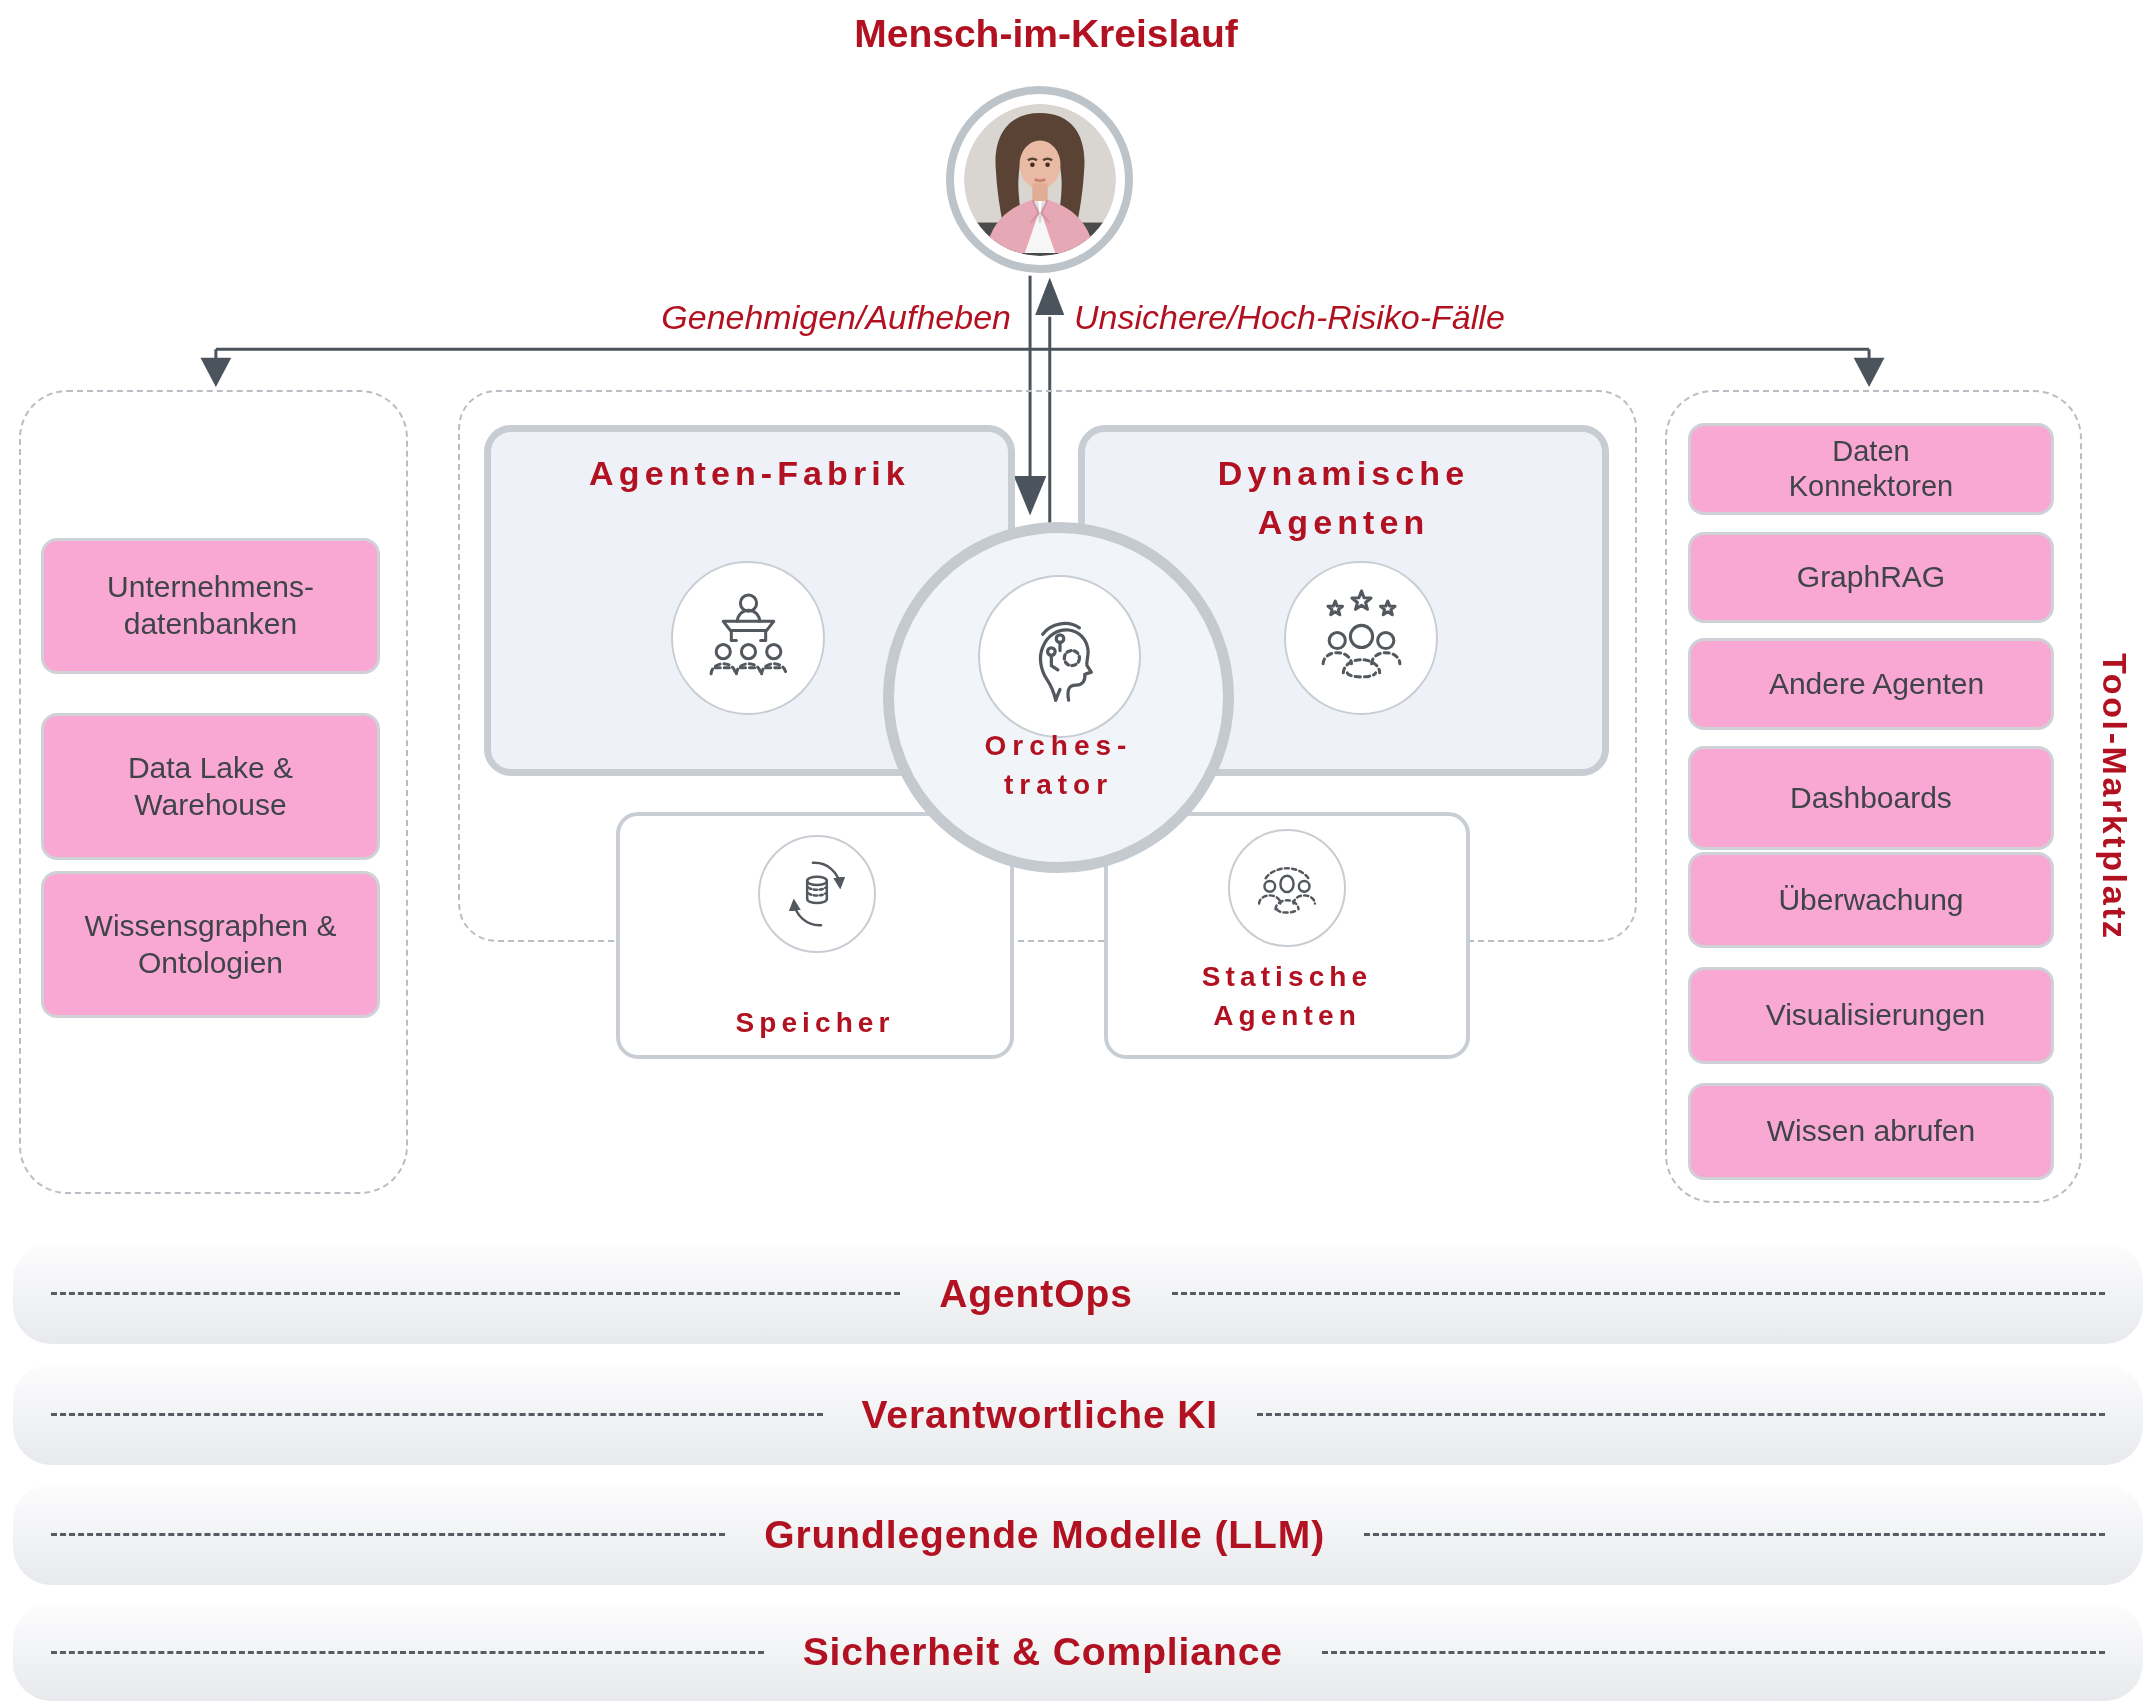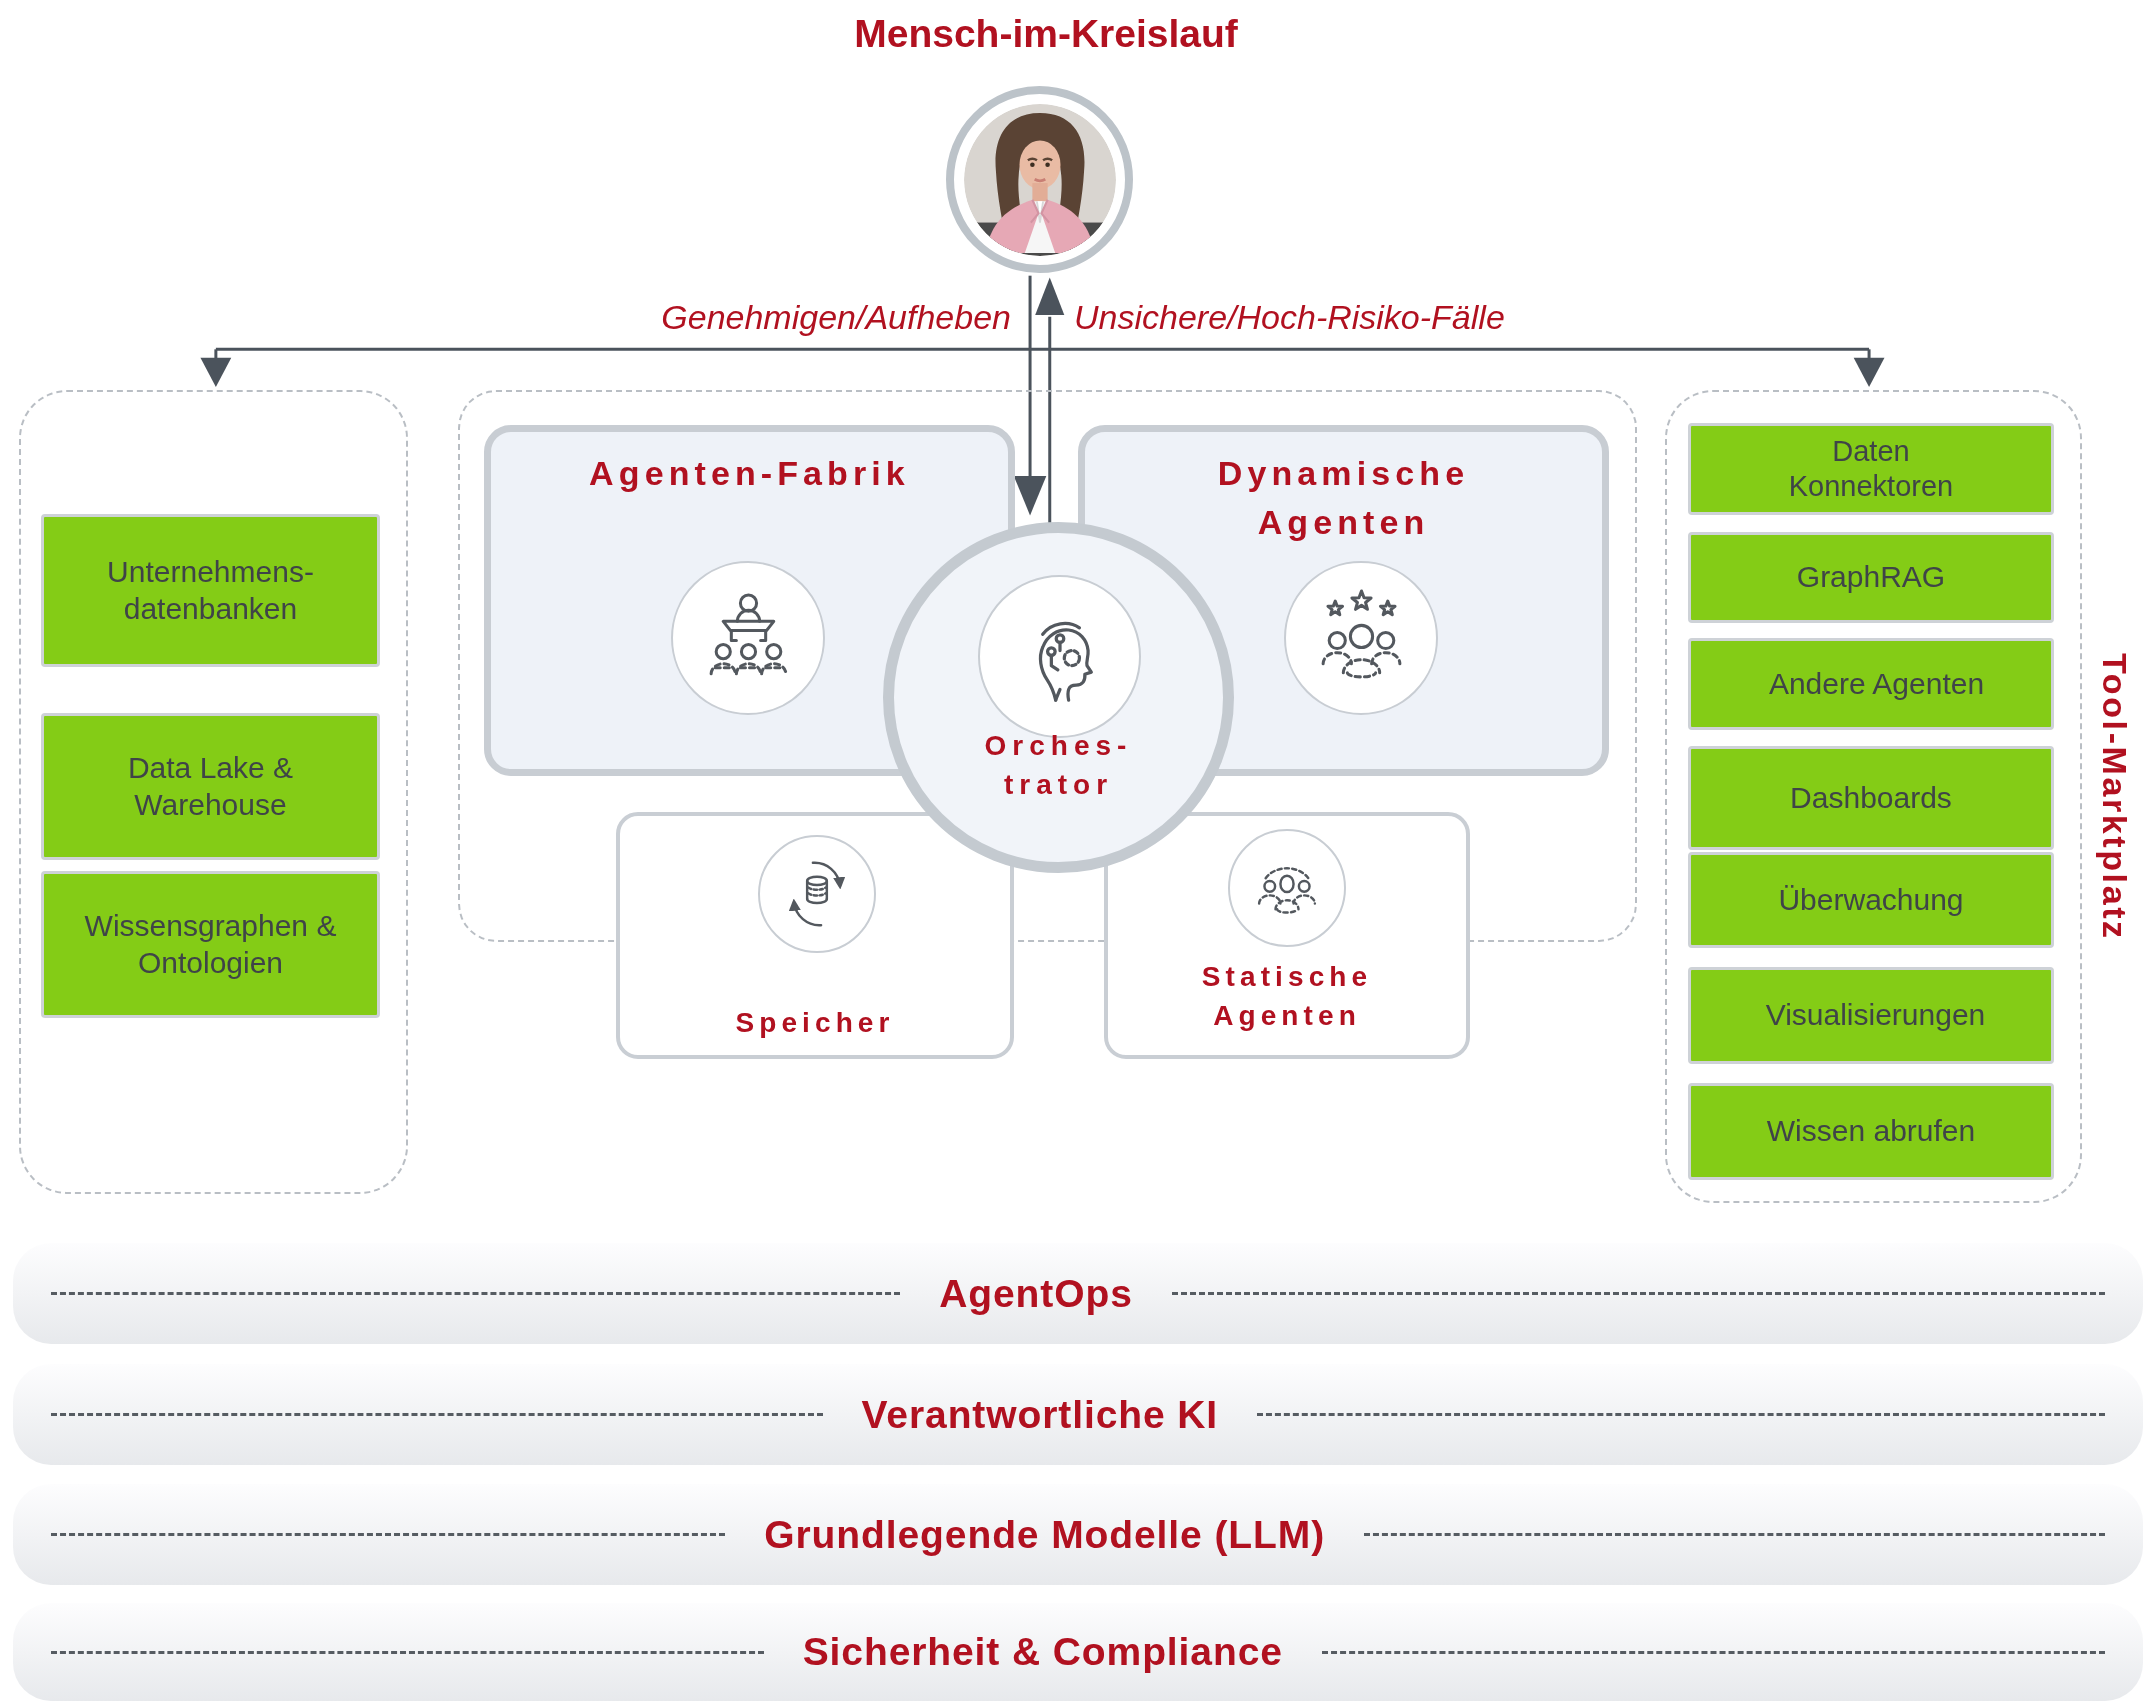--- a/index.html
+++ b/index.html
@@ -4,21 +4,21 @@
 <style>
   html,body{margin:0;padding:0;background:#fff;}
   .canvas{position:relative;width:2156px;height:1702px;background:#ffffff;
           font-family:"Liberation Sans",sans-serif;overflow:hidden;}
 
   
   .abs{position:absolute;}
   .pre{white-space:pre-line;}
   .dashed-panel{position:absolute;border:2.6px dashed #b9bec4;border-radius:48px;background:transparent;}
   .blue-panel{position:absolute;background:#eef2f8;border:7.7px solid #c8cdd3;border-radius:27px;box-sizing:border-box;}
-  .white-box{position:absolute;background:#84cc16;border:3.4px solid #ced2d7;border-radius:4px;
+  .white-box{position:absolute;background:#f9a8d4;border:3.4px solid #ced2d7;border-radius:16px;
              display:flex;align-items:center;justify-content:center;text-align:center;
              color:#3f4448;font-size:30px;line-height:1.22;box-sizing:border-box;}
   .big-box{position:absolute;background:#ffffff;border:4.3px solid #c9ced4;border-radius:22px;box-sizing:border-box;}
   .icon-circle{position:absolute;background:#fff;border:2.6px solid #c8cdd3;border-radius:50%;
                display:flex;align-items:center;justify-content:center;box-sizing:border-box;}
   .icon{stroke:#53585e;fill:none;stroke-width:3;stroke-linecap:round;stroke-linejoin:round;}
   .panel-title{position:absolute;text-align:center;font-weight:bold;color:#b11120;
                font-size:34px;letter-spacing:5.1px;line-height:1.45;white-space:pre-line;}
   .box-label{position:absolute;text-align:center;font-weight:bold;color:#b11120;
              font-size:28px;letter-spacing:5.1px;line-height:1.4;white-space:pre-line;}
@@ -161,21 +161,21 @@
       <polygon points="1203,602 1184,556 1222,556"></polygon>
       <polygon points="1226,324 1209,368 1243,368"></polygon>
     </g>
   </svg>
 
   <div class="conn-label left">Genehmigen/Aufheben</div>
   <div class="conn-label right">Unsichere/Hoch-Risiko-Fälle</div>
 
   <div class="dashed-panel" style="left:19px;top:390px;width:385px;height:800px;"></div>
 
-  <div class="white-box pre" style="left:41px;top:514px;width:339px;height:153px;">
+  <div class="white-box pre" style="left:41px;top:538px;width:339px;height:136px;">
     <span>Unternehmens-
 datenbanken</span>
   </div>
   <div class="white-box pre" style="left:41px;top:713px;width:339px;height:147px;">
     <span>Data Lake &amp;
 Warehouse</span>
   </div>
   <div class="white-box pre" style="left:41px;top:871px;width:339px;height:147px;">
     <span>Wissensgraphen &amp;
 Ontologien</span>

